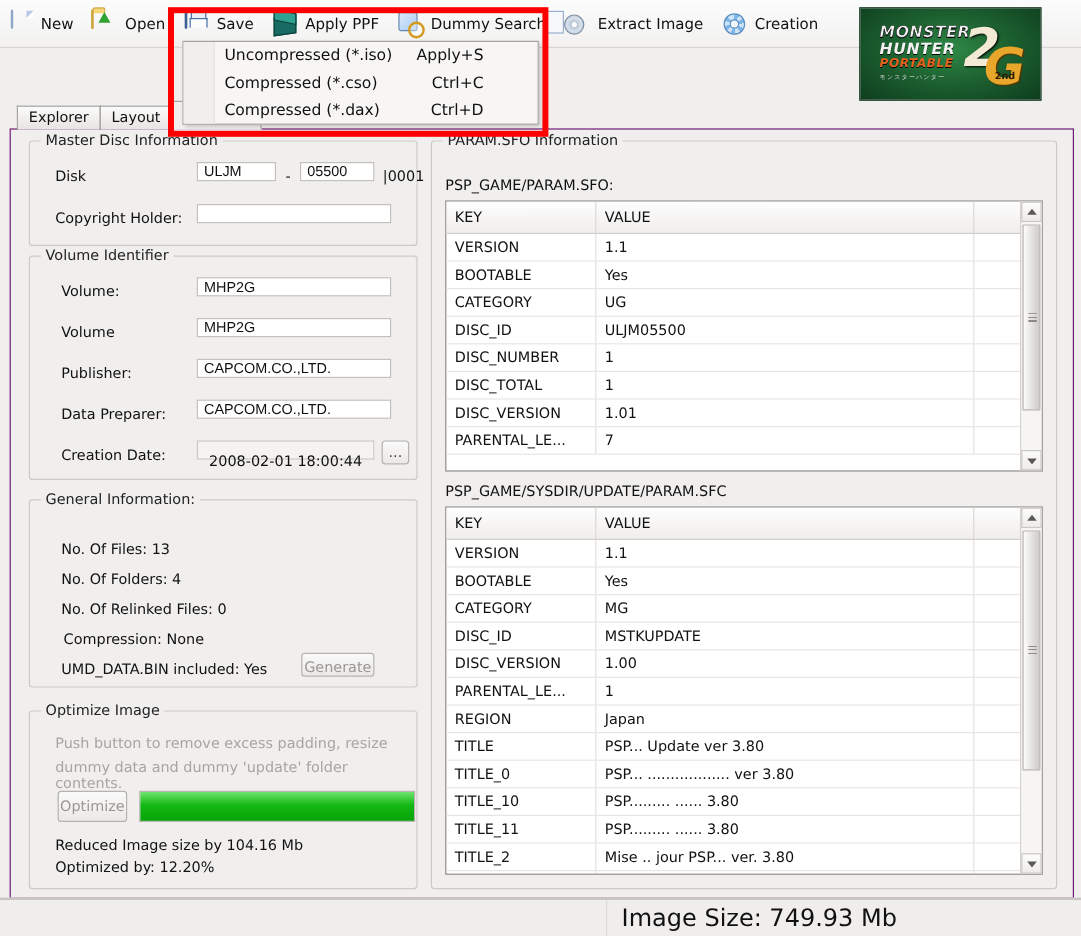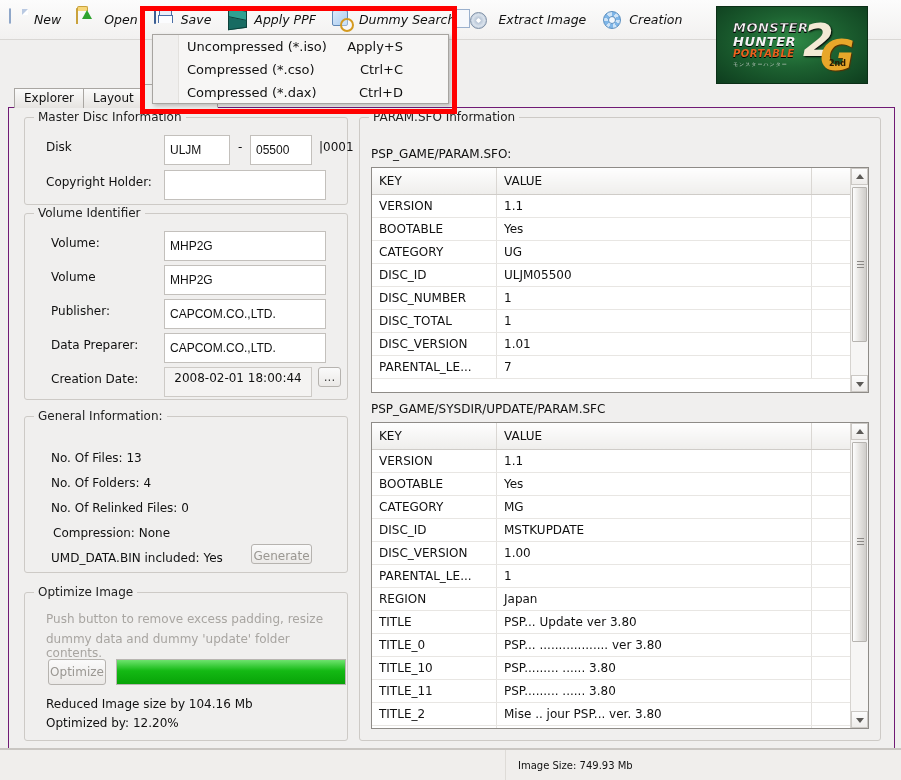--- a/index.html
+++ b/index.html
@@ -14,21 +14,21 @@
   #toolbar{
     position:absolute;left:0;top:0;width:901px;height:39px;
     background:linear-gradient(#fcfcfc,#f2f1f0);
     border-bottom:1px solid #d9d7d4;
     display:flex;align-items:center;
   }
   .tb-btn{
     display:flex;align-items:center;height:34px;padding:0 9px 0 6px;
     gap:6px;cursor:default;white-space:nowrap;
   }
-  .tb-label{font-size:12.5px;color:#111;font-style:italic;}
+  .tb-label{font-size:12.5px;color:#111;}
   .tb-ico{width:22px;height:22px;position:relative;flex:0 0 22px;}
 
   
   .ico-page{background:linear-gradient(135deg,#fdfdff 60%,#e8eefb);
     border:1px solid #8fa7c9;border-radius:1px;width:16px;height:20px;margin-left:3px;}
   .ico-page:after{content:"";position:absolute;right:0px;top:0px;
     border-width:0 0 6px 6px;border-style:solid;border-color:transparent transparent #fff #b9c9e2;}
   
   .ico-folder{width:21px;height:17px;margin-top:3px;background:#f7d77a;
     border:1px solid #c9a23d;border-radius:2px 2px 1px 1px;position:relative;}
@@ -112,22 +112,22 @@
 
   .group{
     position:absolute;border:1px solid #cdcac6;border-radius:3px;background:transparent;
   }
   .group > .legend{
     position:absolute;top:-8px;left:9px;background:#f0efee;padding:0 4px;font-size:12px;color:#222;
   }
 
   .lbl{position:absolute;font-size:12px;color:#111;}
   .field{
-    position:absolute;background:#fff;border:1px solid #c3c0bc;height:30px;line-height:20px;
-    padding:0 5px;font-size:12px;color:#111;box-sizing:border-box;
+    position:absolute;background:#fff;border:1px solid #c3c0bc;height:16px;line-height:20px;
+    padding:6px 5px;font-size:12px;color:#111;box-sizing:border-box;
   }
   .field.ro{background:#f4f3f2;border:1px solid #cdcac6;text-align:center;}
   .btn{
     position:absolute;background:linear-gradient(#fafafa,#ebe9e7);border:1px solid #b6b3af;
     border-radius:3px;font-size:12px;color:#9a9792;height:20px;line-height:22px;text-align:center;
     box-sizing:border-box;
   }
   .btn.sm{height:20px;line-height:18px;color:#444;}
 
   
@@ -181,21 +181,21 @@
     position:absolute;left:140px;top:6px;width:307px;height:98px;
     border:5px solid #ff0000;z-index:30;pointer-events:none;
   }
 
   
   #statusbar{
     position:absolute;left:0;bottom:0;width:901px;height:30px;
     background:#f0eeec;border-top:2px solid #c9c6c2;display:flex;align-items:center;
   }
   #status-left{width:505px;height:100%;border-right:1px solid #dedbd7;}
-  #status-size{font-size:10px;color:#111;padding-left:12px;}
+  #status-size{font-size:20px;color:#111;padding-left:12px;}
 </style>
 </head>
 <body>
 
 <div id="toolbar">
   <div class="tb-btn">
     <span class="tb-ico"><span class="ico-page"></span></span>
     <span class="tb-label">New</span>
   </div>
   <div class="tb-btn">

